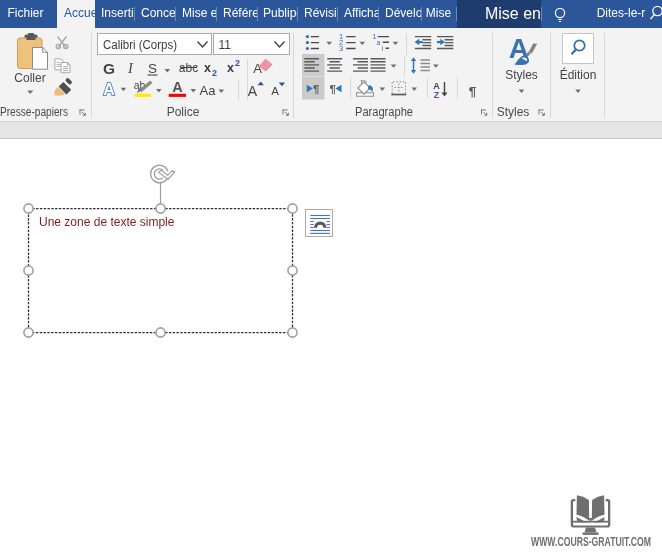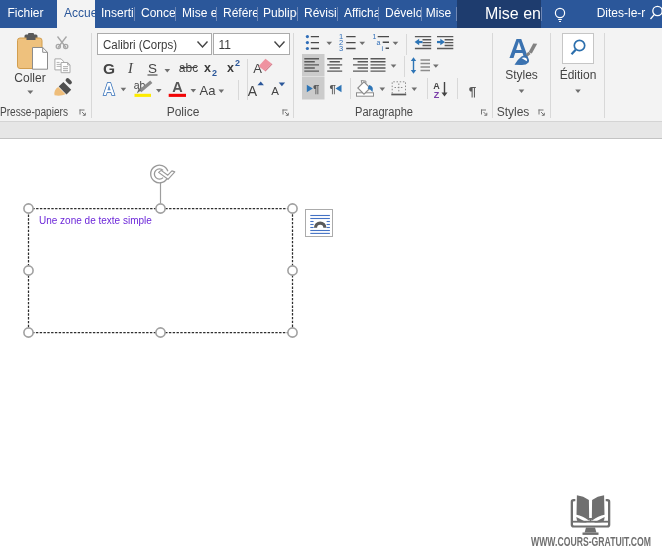--- a/index.html
+++ b/index.html
@@ -8,21 +8,21 @@
 .abs{position:absolute}
 #tabbar{position:absolute;left:0;top:0;width:662px;height:28px;background:#2b579a}
 .tab{position:absolute;top:0;height:36px;color:#fff;font-size:12px;line-height:27px;text-align:center;white-space:nowrap;overflow:hidden}
 .tab.tl{text-align:left;padding-left:6px}
 .tsep{position:absolute;top:7px;width:1px;height:14px;background:#6e87b5}
 #activetab{position:absolute;left:57px;top:0;width:38px;height:28px;background:#f3f3f3;color:#2b579a;font-size:12px;line-height:27px;padding-left:7px;white-space:nowrap;overflow:hidden}
 #fmttab{position:absolute;left:457px;top:0;width:84px;height:28px;background:#1e3c6e;color:#fff;font-size:16px;line-height:27px;text-align:right}
 #ribbon{position:absolute;left:0;top:28px;width:662px;height:94px;background:#f3f3f3;border-bottom:1px solid #d4d4d4}
 #band{position:absolute;left:0;top:122px;width:662px;height:17px;background:#e6e6e6;border-bottom:1px solid #c3c3c3}
 #doc{position:absolute;left:0;top:139px;width:662px;height:414px;background:#fff}
-#tbtext{position:absolute;left:39px;top:215px;font-size:10px;color:#6d28d9}
+#tbtext{position:absolute;left:39px;top:215px;font-size:12px;color:#7f1d1d}
 #layoutbtn{position:absolute;left:305px;top:209px;width:28px;height:28px;background:#fff;border:1px solid #ababab}
 #wmtext{position:absolute;left:531px;top:534px;font-size:13.5px;font-weight:bold;color:#6f6f6f;letter-spacing:0px;transform:scaleX(0.641);transform-origin:0 0;white-space:nowrap}
 </style>
 </head>
 <body>
 
 <div id="tabbar"></div>
 <div class="tab" style="left:0;width:51px">Fichier</div>
 <div id="activetab">Accueil</div>
 <div class="tab tl" style="left:95px;width:40px">Insertion</div>

